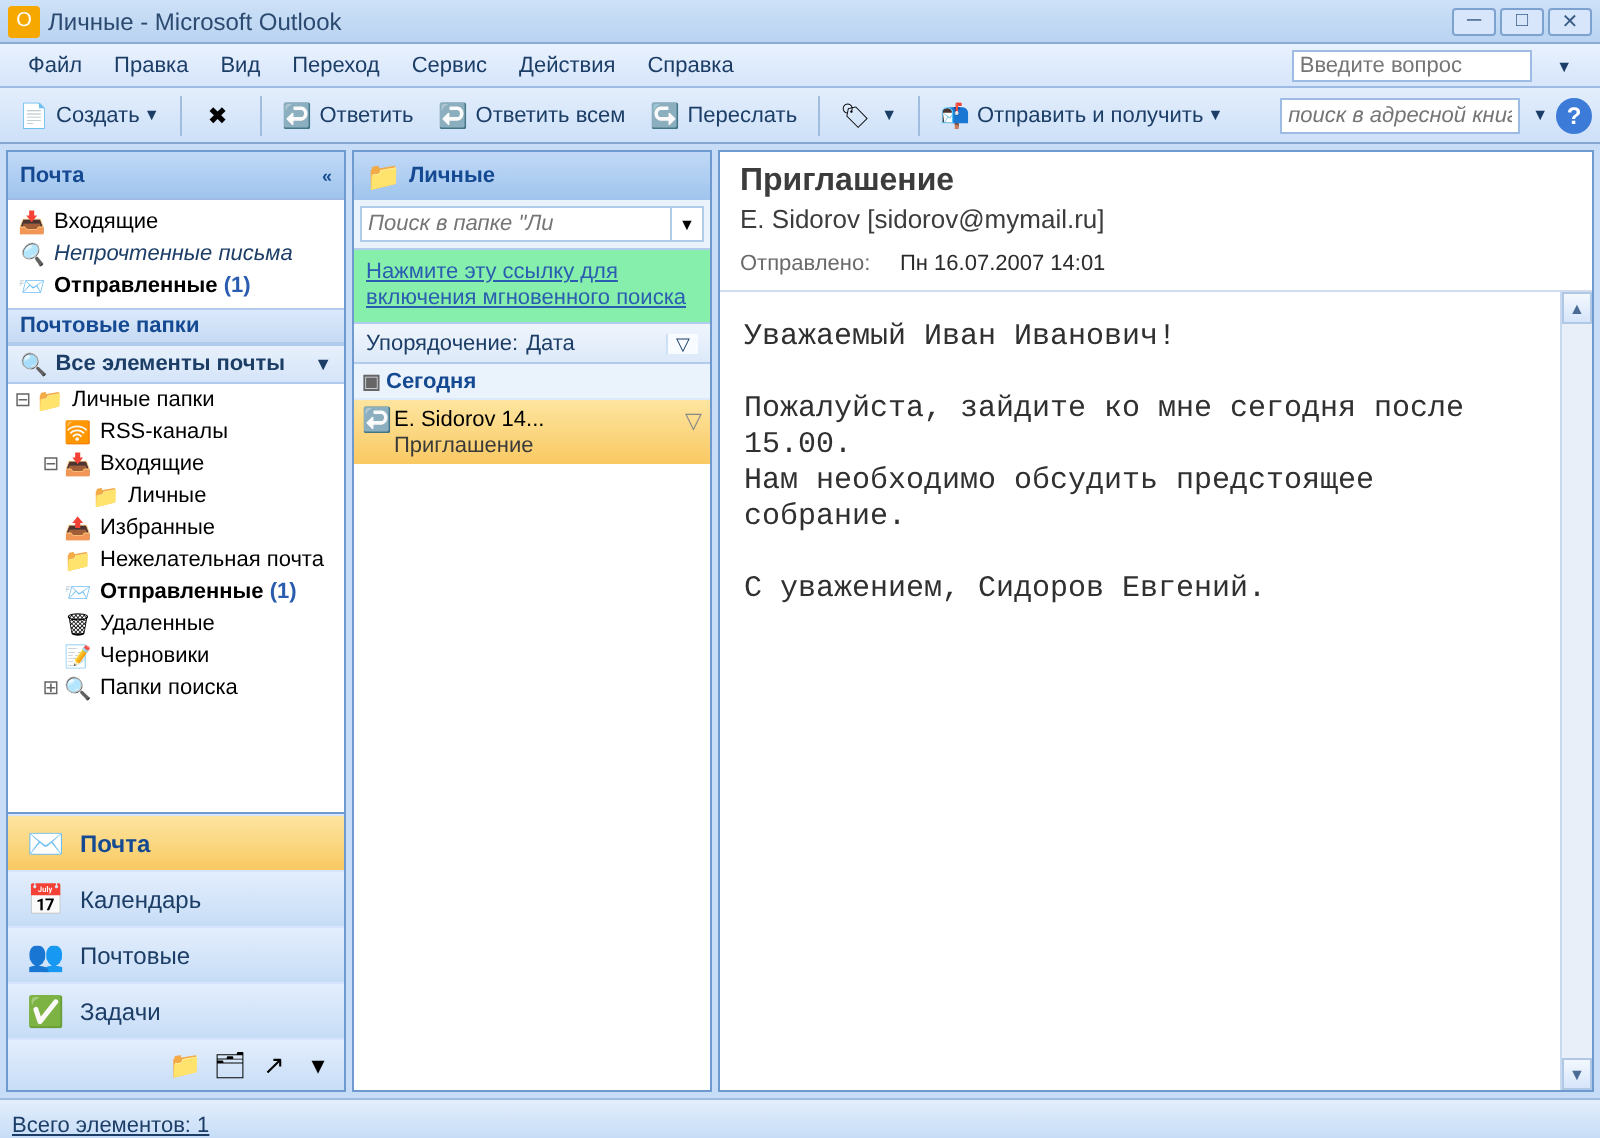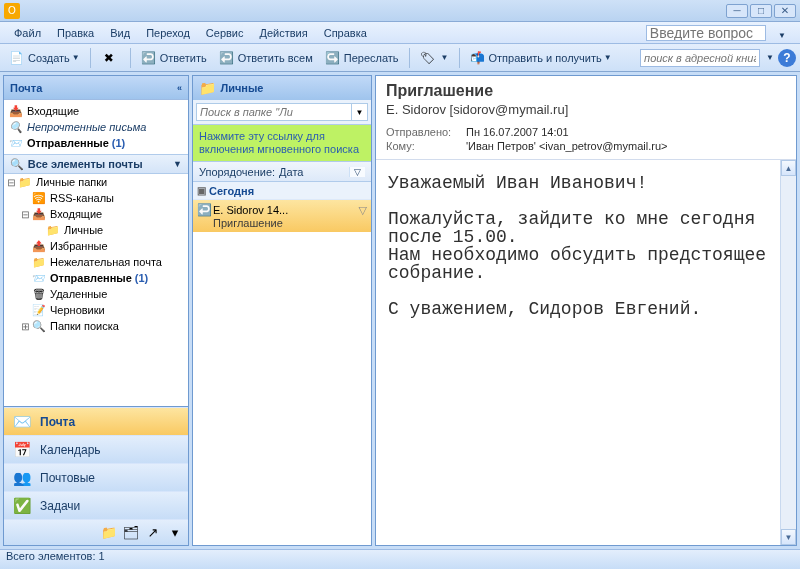--- a/index.html
+++ b/index.html
@@ -7,35 +7,35 @@
 
   .titlebar { height: 22px; background: linear-gradient(#cee1f7,#b9d3f1); display: flex; align-items: center; padding: 0 4px; border-bottom: 1px solid #8aabd6; }
   .titlebar .icon { width: 16px; height: 16px; background: #f7a800; border-radius: 2px; margin-right: 4px; display:flex; align-items:center; justify-content:center; color:#fff; font-size:10px;}
   .titlebar .title { font-size: 12px; color: #2c4a70; }
   .winctrls { margin-left: auto; display: flex; gap: 2px; }
   .winctrls div { width: 22px; height: 14px; background: #d7e6fa; border: 1px solid #7ea2d0; border-radius: 2px; display: flex; align-items: center; justify-content: center; font-size: 10px; color: #3a5d88; cursor: pointer; }
 
   .menubar { height: 22px; background: linear-gradient(#e9f2fe,#d6e5fb); display: flex; align-items: center; padding: 0 6px; border-bottom: 1px solid #9dbbe3; }
   .menubar span { padding: 2px 8px; color: #1b3d66; cursor: pointer; }
   .menubar .ask { margin-left: auto; }
-  .menubar .ask input { width: 120px; height: 16px; border: 1px solid #9dbbe3; font-size:14px; padding:0 3px; color:#888; background:#fff; }
+  .menubar .ask input { width: 120px; height: 16px; border: 1px solid #9dbbe3; font-size:11px; padding:0 3px; color:#888; background:#fff; }
 
   .toolbar { height: 28px; background: linear-gradient(#e3eefc,#cde0f8); display: flex; align-items: center; padding: 0 4px; border-bottom: 1px solid #85a7d2; gap: 2px; flex-wrap: nowrap; overflow:hidden; }
   .tbtn { display: flex; align-items: center; padding: 2px 5px; border-radius: 3px; cursor: pointer; white-space: nowrap; }
   .tbtn .ic { width: 16px; height: 16px; margin-right: 3px; display:inline-flex; align-items:center; justify-content:center; font-size:12px; }
   .tsep { width: 1px; height: 20px; background: #a0bde0; margin: 0 3px; }
   .tdrop { font-size: 8px; margin-left: 2px; color: #1b3d66; }
   .tlabel { color:#1b3d66; }
   .addr-search { margin-left: auto; display:flex; align-items:center; gap:4px; }
   .addr-search input { width: 120px; height: 18px; border: 1px solid #9dbbe3; font-size:11px; padding:0 3px; color:#666; font-style:italic; }
   .helpbtn { width:18px; height:18px; border-radius:50%; background:#3c7bd7; color:#fff; display:flex; align-items:center; justify-content:center; font-weight:bold; cursor:pointer; font-size:12px;}
 
   .content { flex: 1; display: flex; background: #c7ddf7; padding: 3px; gap: 3px; min-height:0; }
 
-  .navpane { width: 186px; display: flex; flex-direction: column; border:1px solid #6f9ad0; background:#e3eefc; }
+  .navpane { width: 170px; display: flex; flex-direction: column; border:1px solid #6f9ad0; background:#e3eefc; }
   .nav-h { height: 24px; background: linear-gradient(#c1d9f7,#9fc4ed); display:flex; align-items:center; padding:0 6px; font-weight:bold; color:#154a92; border-bottom:1px solid #9dbbe3;}
   .nav-h .chev { margin-left:auto; font-size:9px; cursor:pointer; color:#154a92;}
   .nav-sec-h { height: 18px; background: linear-gradient(#dbe9fb,#c6daf4); padding:2px 6px; font-weight:bold; color:#154a92; border-top:1px solid #b0cbeb; border-bottom:1px solid #b0cbeb;}
   .nav-sec-body { background:#fff; padding:3px 2px; font-size:11px; }
   .nav-item { display:flex; align-items:center; padding:1px 2px; cursor:pointer; white-space:nowrap; overflow:hidden; }
   .nav-item .ic { width:16px; height:14px; margin-right:3px; display:inline-flex; align-items:center; justify-content:center; font-size:11px;}
   .nav-item.bold { font-weight:bold; }
   .nav-item.italic { font-style:italic; color:#1b3d66; }
   .nav-item .count { color:#2a5db0; margin-left:3px; }
   .tree-ind { display:inline-block; }
@@ -50,21 +50,21 @@
   .nav-big .ic { width:22px; text-align:center; font-size:15px; margin-right:6px;}
   .nav-mini { height:26px; background: linear-gradient(#e3eefc,#c7ddf7); display:flex; align-items:center; justify-content:flex-end; padding:0 4px; gap:4px; border-top:1px solid #d6e5fb;}
   .nav-mini div { width:18px; height:18px; display:flex; align-items:center; justify-content:center; cursor:pointer; font-size:13px;}
 
   .listpane { width: 180px; display:flex; flex-direction:column; border:1px solid #6f9ad0; background:#fff; }
   .list-h { height:24px; background: linear-gradient(#c1d9f7,#9fc4ed); display:flex; align-items:center; padding:0 6px; font-weight:bold; color:#154a92;}
   .list-h .ic{ margin-right:4px; font-size:14px;}
   .list-search { padding:3px; background:#eaf2fc; border-bottom:1px solid #b0cbeb; display:flex;}
   .list-search input { flex:1; height:18px; border:1px solid #aecbe8; padding:0 3px; font-size:11px; color:#888; font-style:italic;}
   .list-search .drop { width:16px; display:flex; align-items:center; justify-content:center; border:1px solid #aecbe8; border-left:none; background:#fff; cursor:pointer; font-size:8px;}
-  .list-hint { padding:5px 6px; background:#bef264; border-bottom:1px solid #b0cbeb; color:#2a5db0; font-size:11px; line-height:13px; cursor:pointer;}
+  .list-hint { padding:5px 6px; background:#86efac; border-bottom:1px solid #b0cbeb; color:#2a5db0; font-size:11px; line-height:13px; cursor:pointer;text-decoration:underline;}
   .list-hint span { text-decoration:none; }
   .list-sort { height:20px; background:linear-gradient(#f0f5fc,#dde9f9); display:flex; align-items:center; padding:0 6px; border-bottom:1px solid #b0cbeb; color:#1b3d66;}
   .list-sort .val { margin-left:4px;text-align:right;}
   .list-sort .dir { margin-left:auto; width:16px; text-align:center; cursor:pointer; background:#f8fbff; border-left:1px solid #cde0f6; font-size:9px;}
   .list-grp { height:18px; background:#eaf2fc; display:flex; align-items:center; padding:0 4px; color:#154a92; font-weight:bold; border-bottom:1px solid #dde9f9;}
   .list-grp .tog{ width:12px; font-size:10px; color:#666;}
   .msg-item { padding:3px 4px; cursor:pointer; }
   .msg-item.sel { background: linear-gradient(#fde5a0,#f9c962); }
   .msg-item .row1 { display:flex; align-items:center; }
   .msg-item .row1 .ic { width:16px; font-size:12px;}
@@ -75,33 +75,34 @@
 
   .readpane { flex:1; display:flex; flex-direction:column; border:1px solid #6f9ad0; background:#fff; min-width:0;}
   .read-subj { padding:6px 10px 2px; font-size:16px; font-weight:bold; color:#3c3c3c;}
   .read-from { padding:0 10px 4px; font-size:13px; color:#3c3c3c;}
   .read-info { margin:0 6px; background:#e6eef9; border:1px solid #c2d6f0; padding:3px 6px; color:#5a5a5a;}
   .read-meta { padding:4px 10px; }
   .read-meta-row { display:flex; padding:1px 0;}
   .read-meta-row .lbl { width:80px; color:#6a6a6a;}
   .read-meta-row .val { color:#2b2b2b;}
   .read-body-wrap { flex:1; display:flex; border-top:1px solid #d2dced; margin-top:2px; min-height:0;}
-  .read-body { flex:1; padding:14px 12px; font-family: "Courier New", monospace; font-size:18px; line-height:18px; color:#303030; overflow:auto;}
+  .read-body { flex:1; padding:14px 12px; font-family: "Courier New", monospace; font-size:15px; line-height:18px; color:#303030; overflow:auto;}
   .vscroll { width:16px; background:#e8eff9; border-left:1px solid #c9d9ef; position:relative;}
   .vscroll .btn { height:16px; background:linear-gradient(#f3f8fe,#d6e5fb); border:1px solid #b0c8e6; display:flex; align-items:center; justify-content:center; font-size:8px; color:#4a6b96; cursor:pointer;}
   .vscroll .track { position:absolute; top:16px; bottom:16px; left:0; right:0;}
   .vscroll .btn.bot { position:absolute; bottom:0; left:0; right:0;}
 
-  .status { height:20px; background: linear-gradient(#e3eefc,#c7ddf7); border-top:1px solid #9dbbe3; display:flex; align-items:flex-start; padding:0 6px; color:#1b3d66;}
+  .status { height:20px; background: linear-gradient(#e3eefc,#c7ddf7); border-top:1px solid #9dbbe3; display:flex; align-items:flex-end; padding:0 6px; color:#1b3d66;text-decoration:underline;}
 </style>
 </head>
 <body>
 
 <div class="titlebar">
   <div class="icon">O</div>
+  <div class="title">Личные - Microsoft Outlook</div>
   <div class="winctrls">
     <div>─</div>
     <div>□</div>
     <div>✕</div>
   </div>
 </div>
 
 <div class="menubar">
   <span>Файл</span>
   <span>Правка</span>
@@ -169,20 +170,21 @@
         <div class="nav-item italic">
           <span class="ic">🔍</span>
           <span>Непрочтенные письма</span>
         </div>
         <div class="nav-item bold">
           <span class="ic">📨</span>
           <span>Отправленные</span>
           <span class="count">(1)</span>
         </div>
       </div>
+    <div class="nav-sec-h">Почтовые папки</div>
     <div class="nav-filter">
       <span class="ic" style="margin-right:4px;">🔍</span>
       <span>Все элементы почты</span>
       <span class="chev">▼</span>
     </div>
     <div class="nav-tree" id="tree-body">
         <div class="nav-item">
           <span class="tree-ind" style="width:0px"></span>
           <span class="tree-toggle">⊟</span>
           <span class="ic">📁</span>
@@ -304,24 +306,20 @@
   </div>
 
   <div class="readpane">
     <div class="read-subj">Приглашение</div>
     <div class="read-from">E. Sidorov [sidorov@mymail.ru]</div>
     <div class="read-meta">
       <div class="read-meta-row">
         <div class="lbl">Отправлено:</div>
         <div class="val">Пн 16.07.2007 14:01</div>
       </div>
-      <div class="read-meta-row">
-        <div class="lbl">Кому:</div>
-        <div class="val">'Иван Петров' &lt;ivan_petrov@mymail.ru&gt;</div>
-      </div>
     </div>
     <div class="read-body-wrap">
       <div class="read-body" id="msg-body">Уважаемый Иван Иванович!<br>&nbsp;<br>Пожалуйста, зайдите ко мне сегодня после 15.00.<br>Нам необходимо обсудить предстоящее собрание.<br>&nbsp;<br>С уважением, Сидоров Евгений.</div>
       <div class="vscroll">
         <div class="btn">▲</div>
         <div class="track"></div>
         <div class="btn bot">▼</div>
       </div>
     </div>
   </div>

